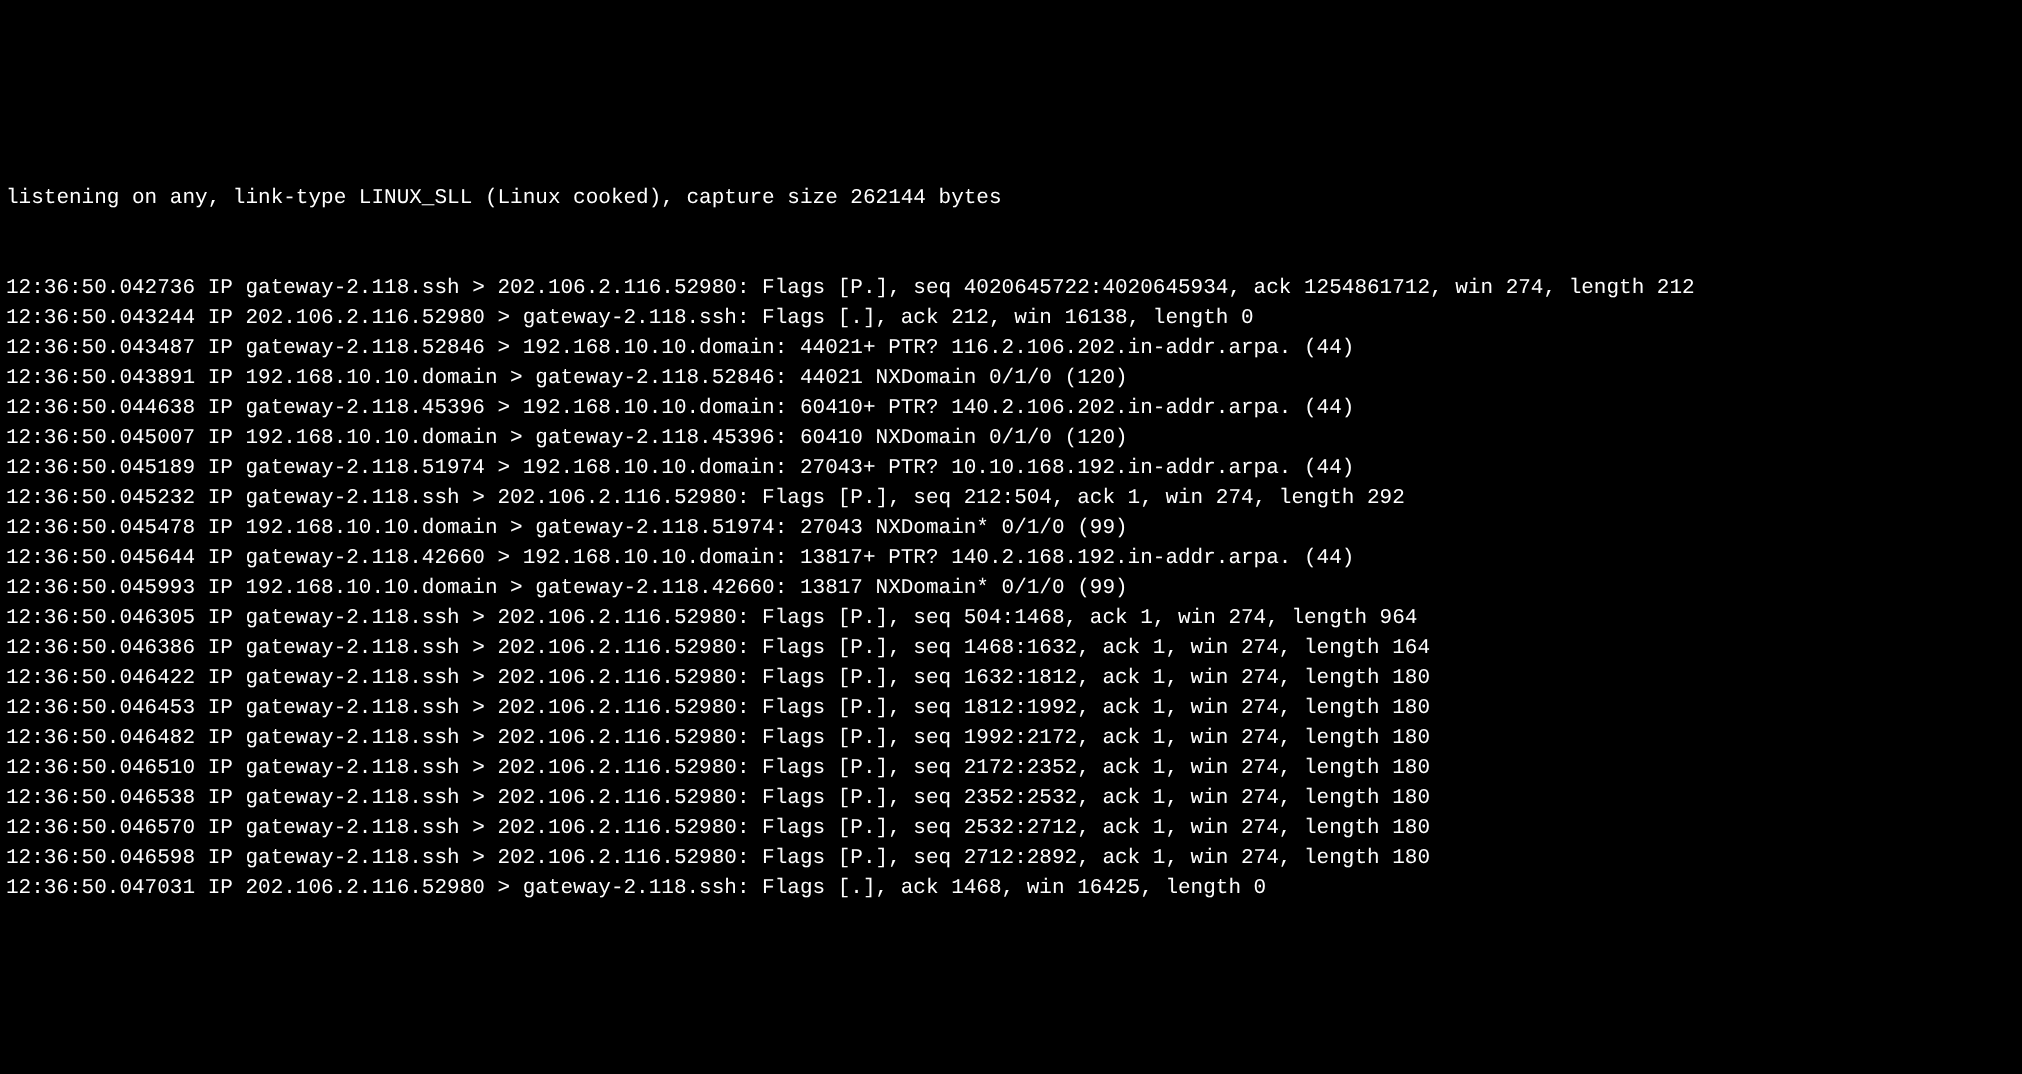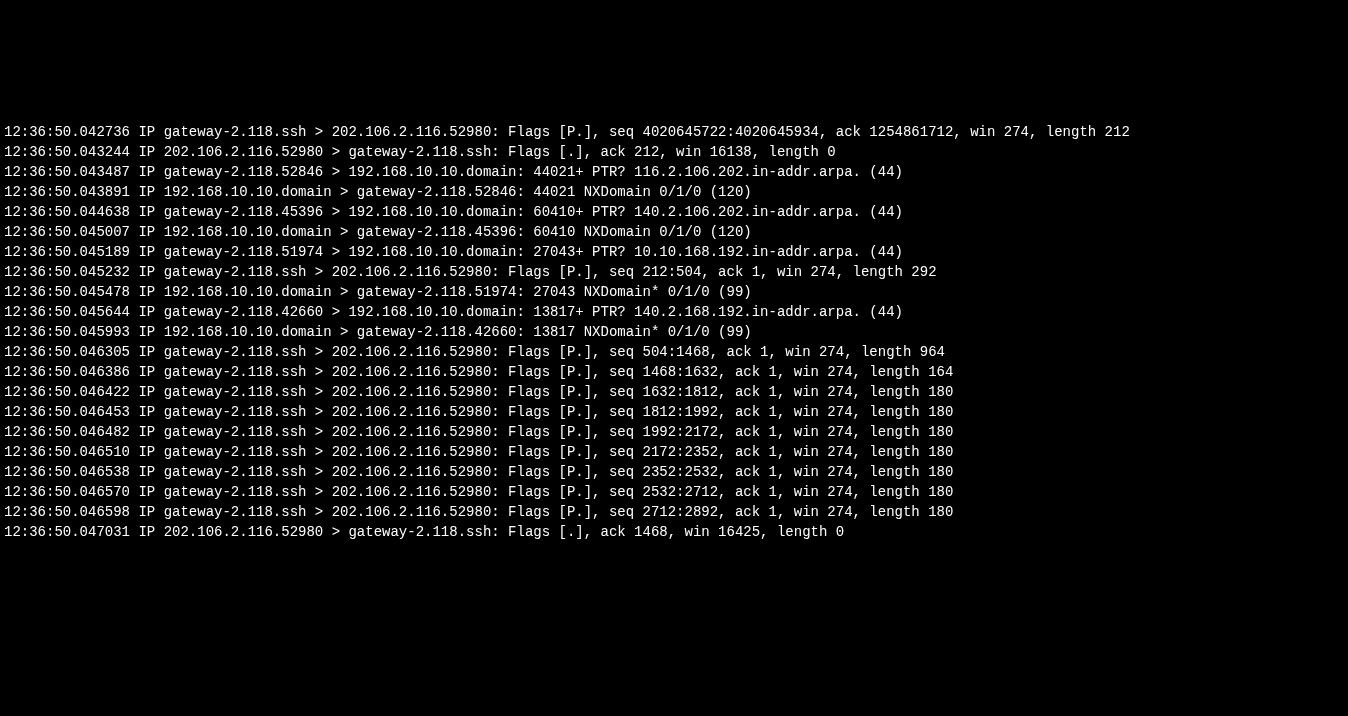--- a/index.html
+++ b/index.html
@@ -20,16 +20,17 @@
   }
   .line {
     white-space: pre;
   }
 </style>
 </head>
 <body>
 
 
 <div class="terminal">
+  <div class="line">listening on any, link-type LINUX_SLL (Linux cooked), capture size 262144 bytes</div>
   <div id="output"><div class="line">12:36:50.042736 IP gateway-2.118.ssh &gt; 202.106.2.116.52980: Flags [P.], seq 4020645722:4020645934, ack 1254861712, win 274, length 212</div><div class="line">12:36:50.043244 IP 202.106.2.116.52980 &gt; gateway-2.118.ssh: Flags [.], ack 212, win 16138, length 0</div><div class="line">12:36:50.043487 IP gateway-2.118.52846 &gt; 192.168.10.10.domain: 44021+ PTR? 116.2.106.202.in-addr.arpa. (44)</div><div class="line">12:36:50.043891 IP 192.168.10.10.domain &gt; gateway-2.118.52846: 44021 NXDomain 0/1/0 (120)</div><div class="line">12:36:50.044638 IP gateway-2.118.45396 &gt; 192.168.10.10.domain: 60410+ PTR? 140.2.106.202.in-addr.arpa. (44)</div><div class="line">12:36:50.045007 IP 192.168.10.10.domain &gt; gateway-2.118.45396: 60410 NXDomain 0/1/0 (120)</div><div class="line">12:36:50.045189 IP gateway-2.118.51974 &gt; 192.168.10.10.domain: 27043+ PTR? 10.10.168.192.in-addr.arpa. (44)</div><div class="line">12:36:50.045232 IP gateway-2.118.ssh &gt; 202.106.2.116.52980: Flags [P.], seq 212:504, ack 1, win 274, length 292</div><div class="line">12:36:50.045478 IP 192.168.10.10.domain &gt; gateway-2.118.51974: 27043 NXDomain* 0/1/0 (99)</div><div class="line">12:36:50.045644 IP gateway-2.118.42660 &gt; 192.168.10.10.domain: 13817+ PTR? 140.2.168.192.in-addr.arpa. (44)</div><div class="line">12:36:50.045993 IP 192.168.10.10.domain &gt; gateway-2.118.42660: 13817 NXDomain* 0/1/0 (99)</div><div class="line">12:36:50.046305 IP gateway-2.118.ssh &gt; 202.106.2.116.52980: Flags [P.], seq 504:1468, ack 1, win 274, length 964</div><div class="line">12:36:50.046386 IP gateway-2.118.ssh &gt; 202.106.2.116.52980: Flags [P.], seq 1468:1632, ack 1, win 274, length 164</div><div class="line">12:36:50.046422 IP gateway-2.118.ssh &gt; 202.106.2.116.52980: Flags [P.], seq 1632:1812, ack 1, win 274, length 180</div><div class="line">12:36:50.046453 IP gateway-2.118.ssh &gt; 202.106.2.116.52980: Flags [P.], seq 1812:1992, ack 1, win 274, length 180</div><div class="line">12:36:50.046482 IP gateway-2.118.ssh &gt; 202.106.2.116.52980: Flags [P.], seq 1992:2172, ack 1, win 274, length 180</div><div class="line">12:36:50.046510 IP gateway-2.118.ssh &gt; 202.106.2.116.52980: Flags [P.], seq 2172:2352, ack 1, win 274, length 180</div><div class="line">12:36:50.046538 IP gateway-2.118.ssh &gt; 202.106.2.116.52980: Flags [P.], seq 2352:2532, ack 1, win 274, length 180</div><div class="line">12:36:50.046570 IP gateway-2.118.ssh &gt; 202.106.2.116.52980: Flags [P.], seq 2532:2712, ack 1, win 274, length 180</div><div class="line">12:36:50.046598 IP gateway-2.118.ssh &gt; 202.106.2.116.52980: Flags [P.], seq 2712:2892, ack 1, win 274, length 180</div><div class="line">12:36:50.047031 IP 202.106.2.116.52980 &gt; gateway-2.118.ssh: Flags [.], ack 1468, win 16425, length 0</div></div>
 </div>
 
 
 
 </body></html>

